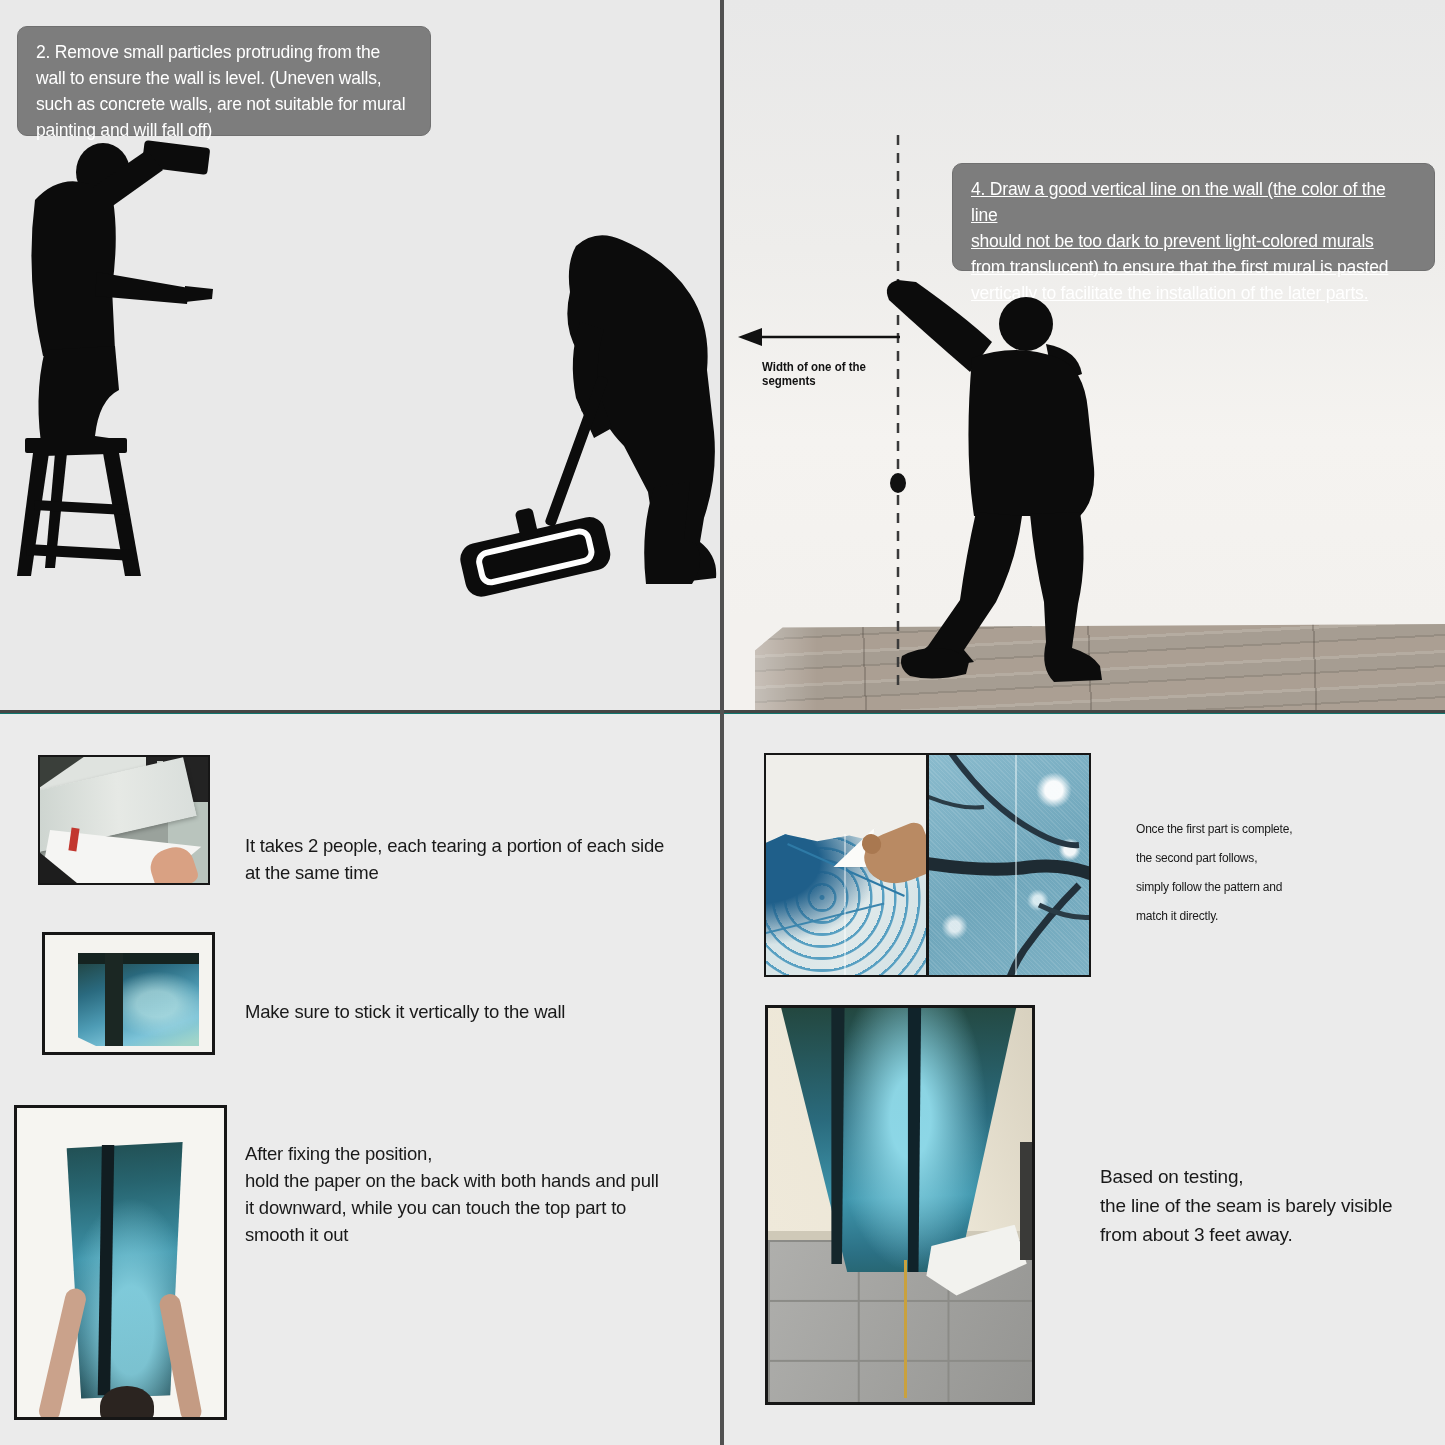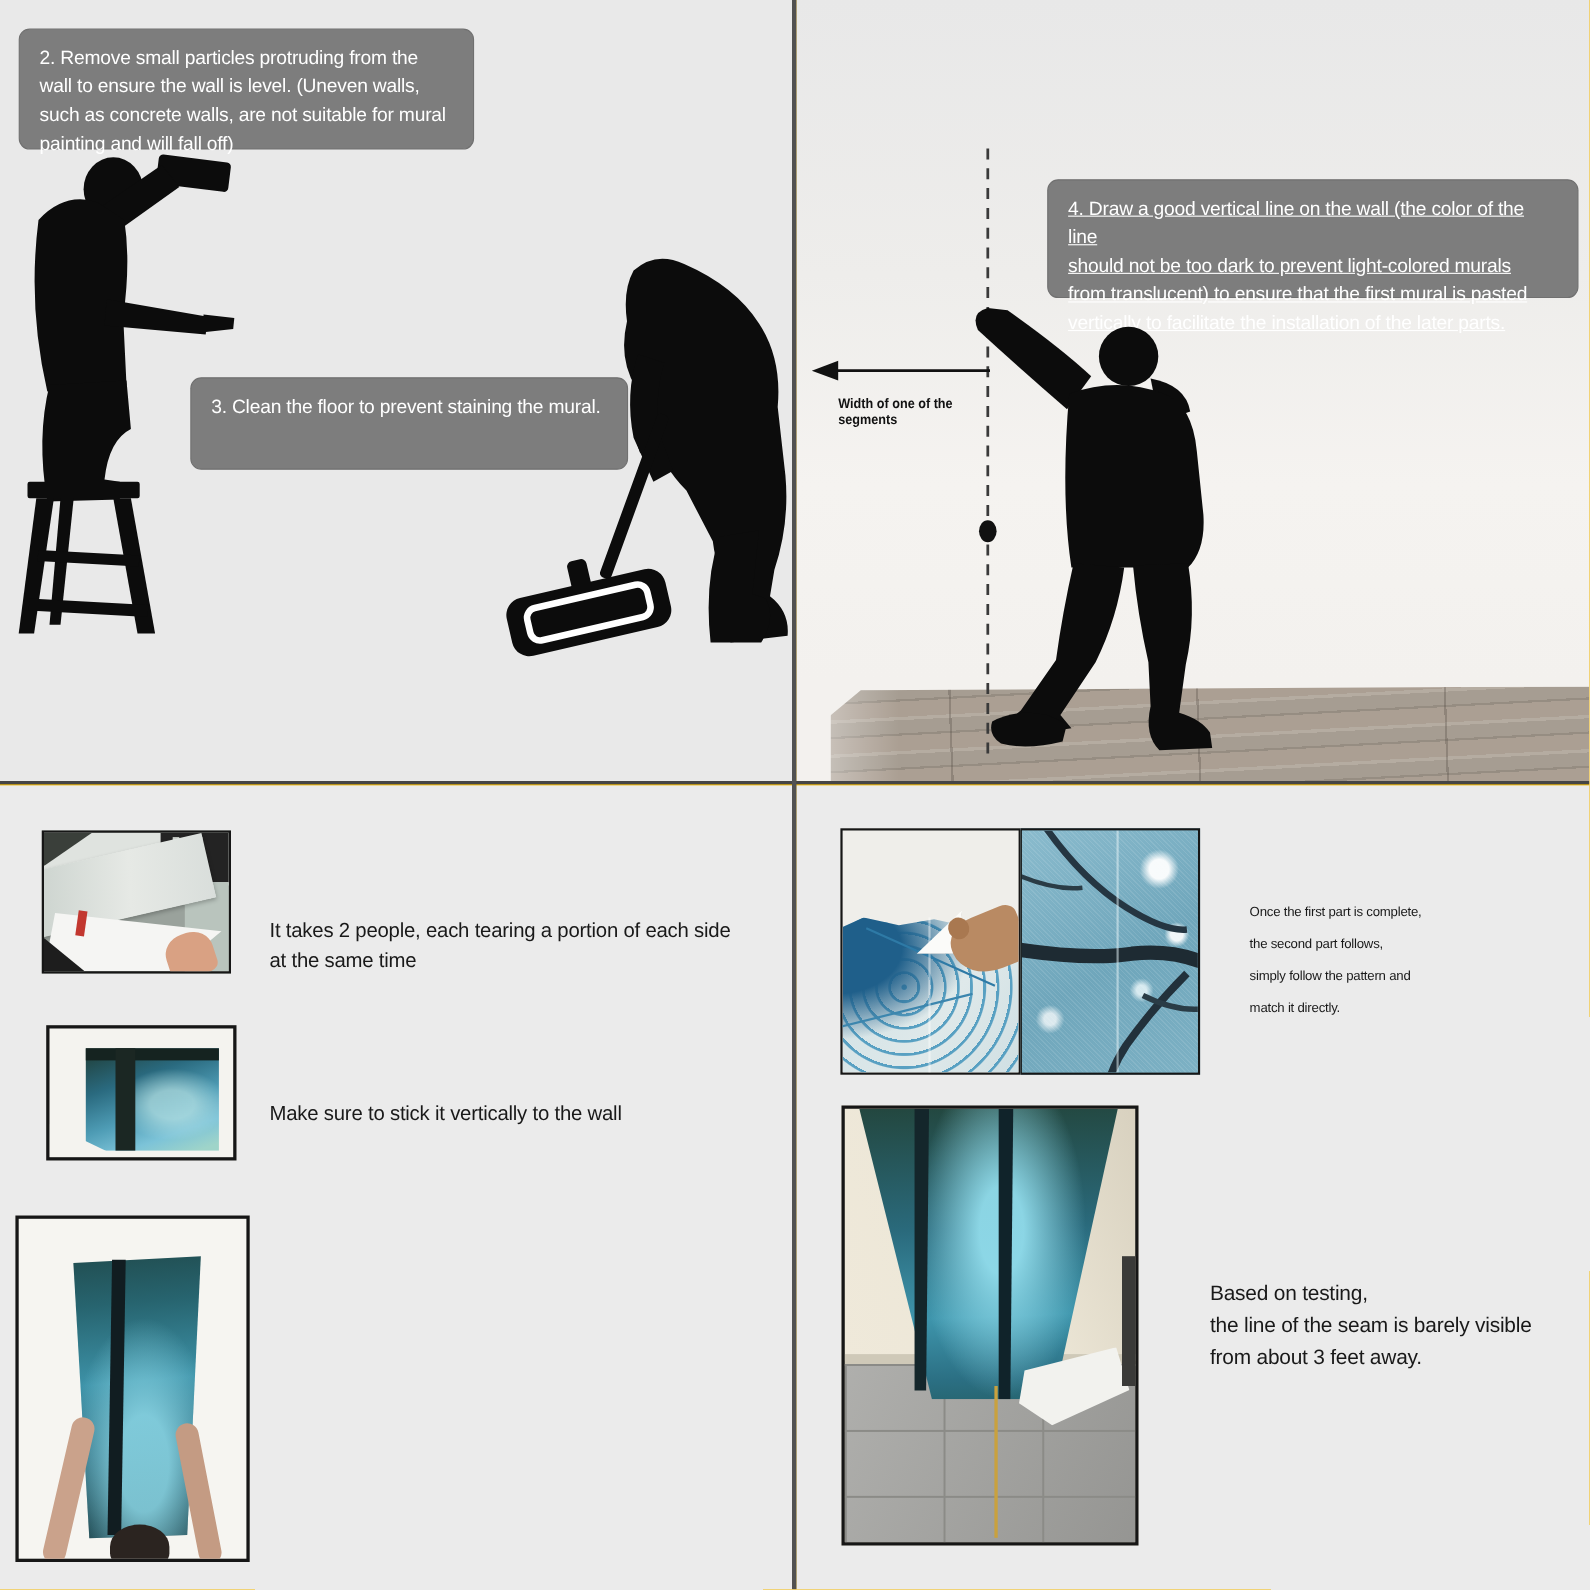--- a/index.html
+++ b/index.html
@@ -1,17 +1,17 @@
 <!DOCTYPE html>
 <html><head>
 <meta charset="utf-8">
 <style>
   html,body{margin:0;padding:0;}
   body{width:1445px;height:1445px;overflow:hidden;font-family:"Liberation Sans",sans-serif;}
-  #stage{position:relative;width:1445px;height:1445px;background:#eab308;overflow:hidden;}
+  #stage{position:relative;width:1445px;height:1445px;background:#0f766e;overflow:hidden;}
 
   
   .q-tl{position:absolute;left:0;top:0;width:721px;height:711px;background:#e9e9e9;}
   .q-tr{position:absolute;left:724px;top:0;width:721px;height:711px;
         background:linear-gradient(180deg,#e8e8e8 0%,#eeedeb 35%,#f5f3f0 62%,#f3f1ee 87%);}
   .q-bl{position:absolute;left:0;top:714px;width:721px;height:731px;background:#ebebeb;}
   .q-br{position:absolute;left:724px;top:714px;width:721px;height:731px;background:#ebebeb;}
   .divider-v{position:absolute;left:720px;top:0;width:4px;height:1445px;background:#515151;}
   .divider-h{position:absolute;left:0;top:710px;width:1445px;height:3px;background:#454545;}
 
@@ -154,21 +154,20 @@
 
   <div class="wood-floor"></div>
 
   <div class="divider-h"></div>
   <div class="divider-v"></div>
 
   <div class="gbox b2">2. Remove small particles protruding from the
 wall to ensure the wall is level. (Uneven walls,
 such as concrete walls, are not suitable for mural
 painting and will fall off)</div>
-  <div class="gbox b3">3. Clean the floor to prevent staining the mural.</div>
   <div class="gbox b4">4. Draw a good vertical line on the wall (the color of the line
 should not be too dark to prevent light-colored murals
 from translucent) to ensure that the first mural is pasted
 vertically to facilitate the installation of the later parts.</div>
 
   <div class="sil" style="left:15px;top:138px;">
     <svg width="400" height="445" viewBox="0 0 400 445" fill="#0c0c0c" xmlns="http://www.w3.org/2000/svg">
       <rect x="128" y="6" width="66" height="27" rx="4" transform="rotate(7 161 19)"></rect>
       <ellipse cx="88" cy="34" rx="27" ry="29"></ellipse>
       <path d="M74 52 L132 12 L148 32 L92 72 Z"></path>
@@ -243,20 +242,24 @@
   </div>
   <div class="cap c2">Make sure to stick it vertically to the wall</div>
 
   <div class="photo ph3">
     <div class="abs ph3-panel"></div>
     <div class="abs ph3-trunk"></div>
     <div class="abs ph3-armL"></div>
     <div class="abs ph3-armR"></div>
     <div class="abs ph3-head"></div>
   </div>
+  <div class="cap c3">After fixing the position,
+hold the paper on the back with both hands and pull
+it downward, while you can touch the top part to
+smooth it out</div>
 
   <div class="photo ph4">
     <div class="abs ph4-mural"></div>
     <div class="abs ph4-branch1"></div>
     <div class="abs ph4-branch2"></div>
     <div class="abs ph4-seam"></div>
     <div class="abs ph4-peel"></div>
     <div class="abs ph4-hand"></div>
     <div class="abs ph4-thumb"></div>
   </div>

